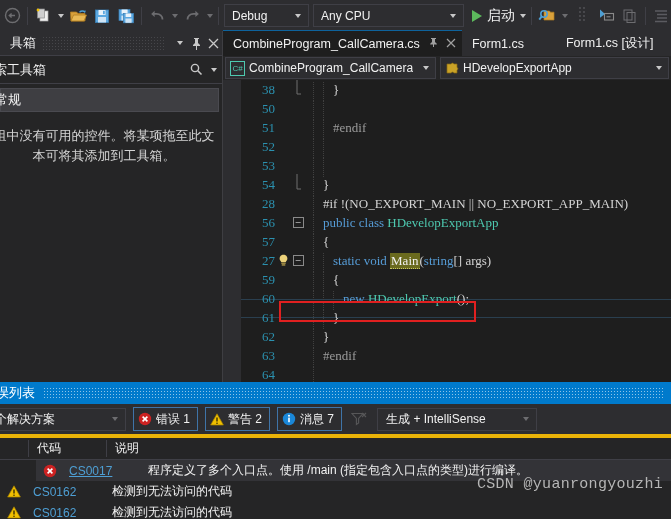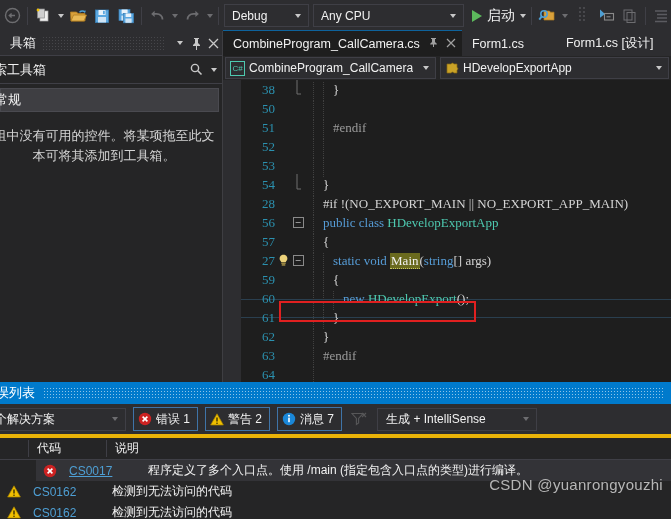--- a/index.html
+++ b/index.html
@@ -206,21 +206,21 @@
   .el-row{
     height:21px;display:flex;align-items:center;font-size:12px;color:#f1f1f1;
   }
   .el-row.sel{background:#333337;margin-left:36px;}
   .r-ico{width:28px;display:flex;align-items:center;justify-content:center;flex:0 0 auto;}
   .r-code{width:78px;padding-left:5px;box-sizing:border-box;color:#4e9fd4;flex:0 0 auto;white-space:nowrap;}
   .r-code.link{text-decoration:underline;}
   .r-desc{padding-left:6px;white-space:nowrap;overflow:hidden;}
   .watermark{
     position:absolute;right:8px;bottom:26px;color:#b6b6b6;font-size:15px;
-    font-family:Liberation Sans, sans-serif;letter-spacing:.3px;
+    font-family:Liberation Mono, monospace;letter-spacing:.3px;
   }
 </style>
 </head>
 <body>
 
 <div class="app">
 
   <div class="toolbar">
     <div class="tb-icon">
       <svg width="17" height="17" viewBox="0 0 17 17">

